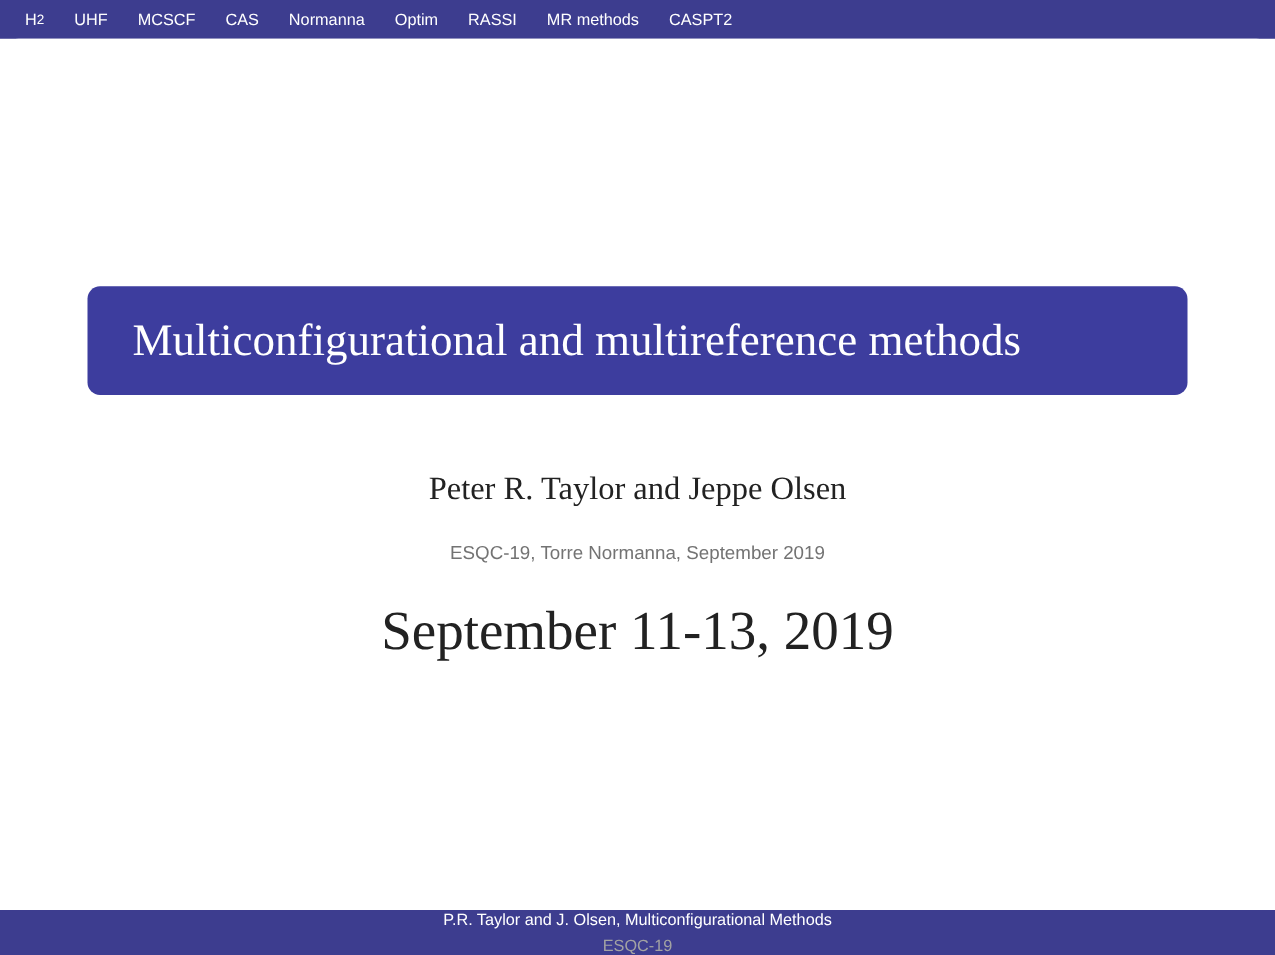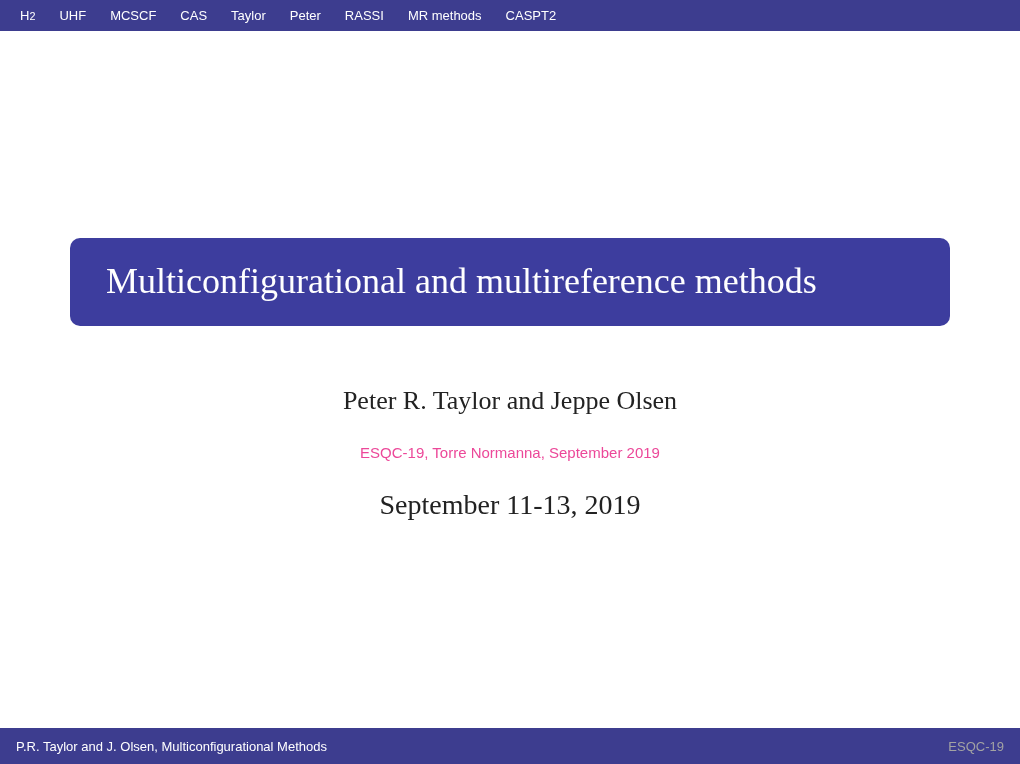--- a/index.html
+++ b/index.html
@@ -75,46 +75,47 @@
       font-size: 26px;
       color: #222222;
       font-family: 'Georgia', serif;
       margin-bottom: 28px;
       text-align: center;
     }
 
     
     .conference {
       font-size: 15px;
-      color: #ec4899;
+      color: #737373;
       font-family: 'Arial', sans-serif;
       margin-bottom: 28px;
       text-align: center;
     }
 
     
     .date {
-      font-size: 28px;
+      font-size: 44px;
       color: #222222;
       font-family: 'Georgia', serif;
       text-align: center;
     }
 
     
     .bottom-bar {
       width: 100%;
       height: 36px;
       background: #3d3d8f;
       display: flex;
       align-items: center;
       justify-content: space-between;
       padding: 0 16px;
       position: absolute;
       bottom: 0;
       left: 0;
+      flex-direction: column;
     }
 
     .bottom-left {
       color: #ffffff;
       font-size: 13px;
       font-family: 'Arial', sans-serif;
     }
 
     .bottom-right {
       color: #a3a3a3;
@@ -123,22 +124,22 @@
     }
   </style>
 </head>
 <body>
 
 <nav class="nav-bar">
   <span class="nav-item">H<sub>2</sub></span>
   <span class="nav-item">UHF</span>
   <span class="nav-item">MCSCF</span>
   <span class="nav-item">CAS</span>
-  <span class="nav-item">Taylor</span>
-  <span class="nav-item">Peter</span>
+  <span class="nav-item">Normanna</span>
+  <span class="nav-item">Optim</span>
   <span class="nav-item">RASSI</span>
   <span class="nav-item">MR methods</span>
   <span class="nav-item">CASPT2</span>
 </nav>
 
 <main class="main-content">
   <div class="title-box">
     <h1>Multiconfigurational and multireference methods</h1>
   </div>
 

